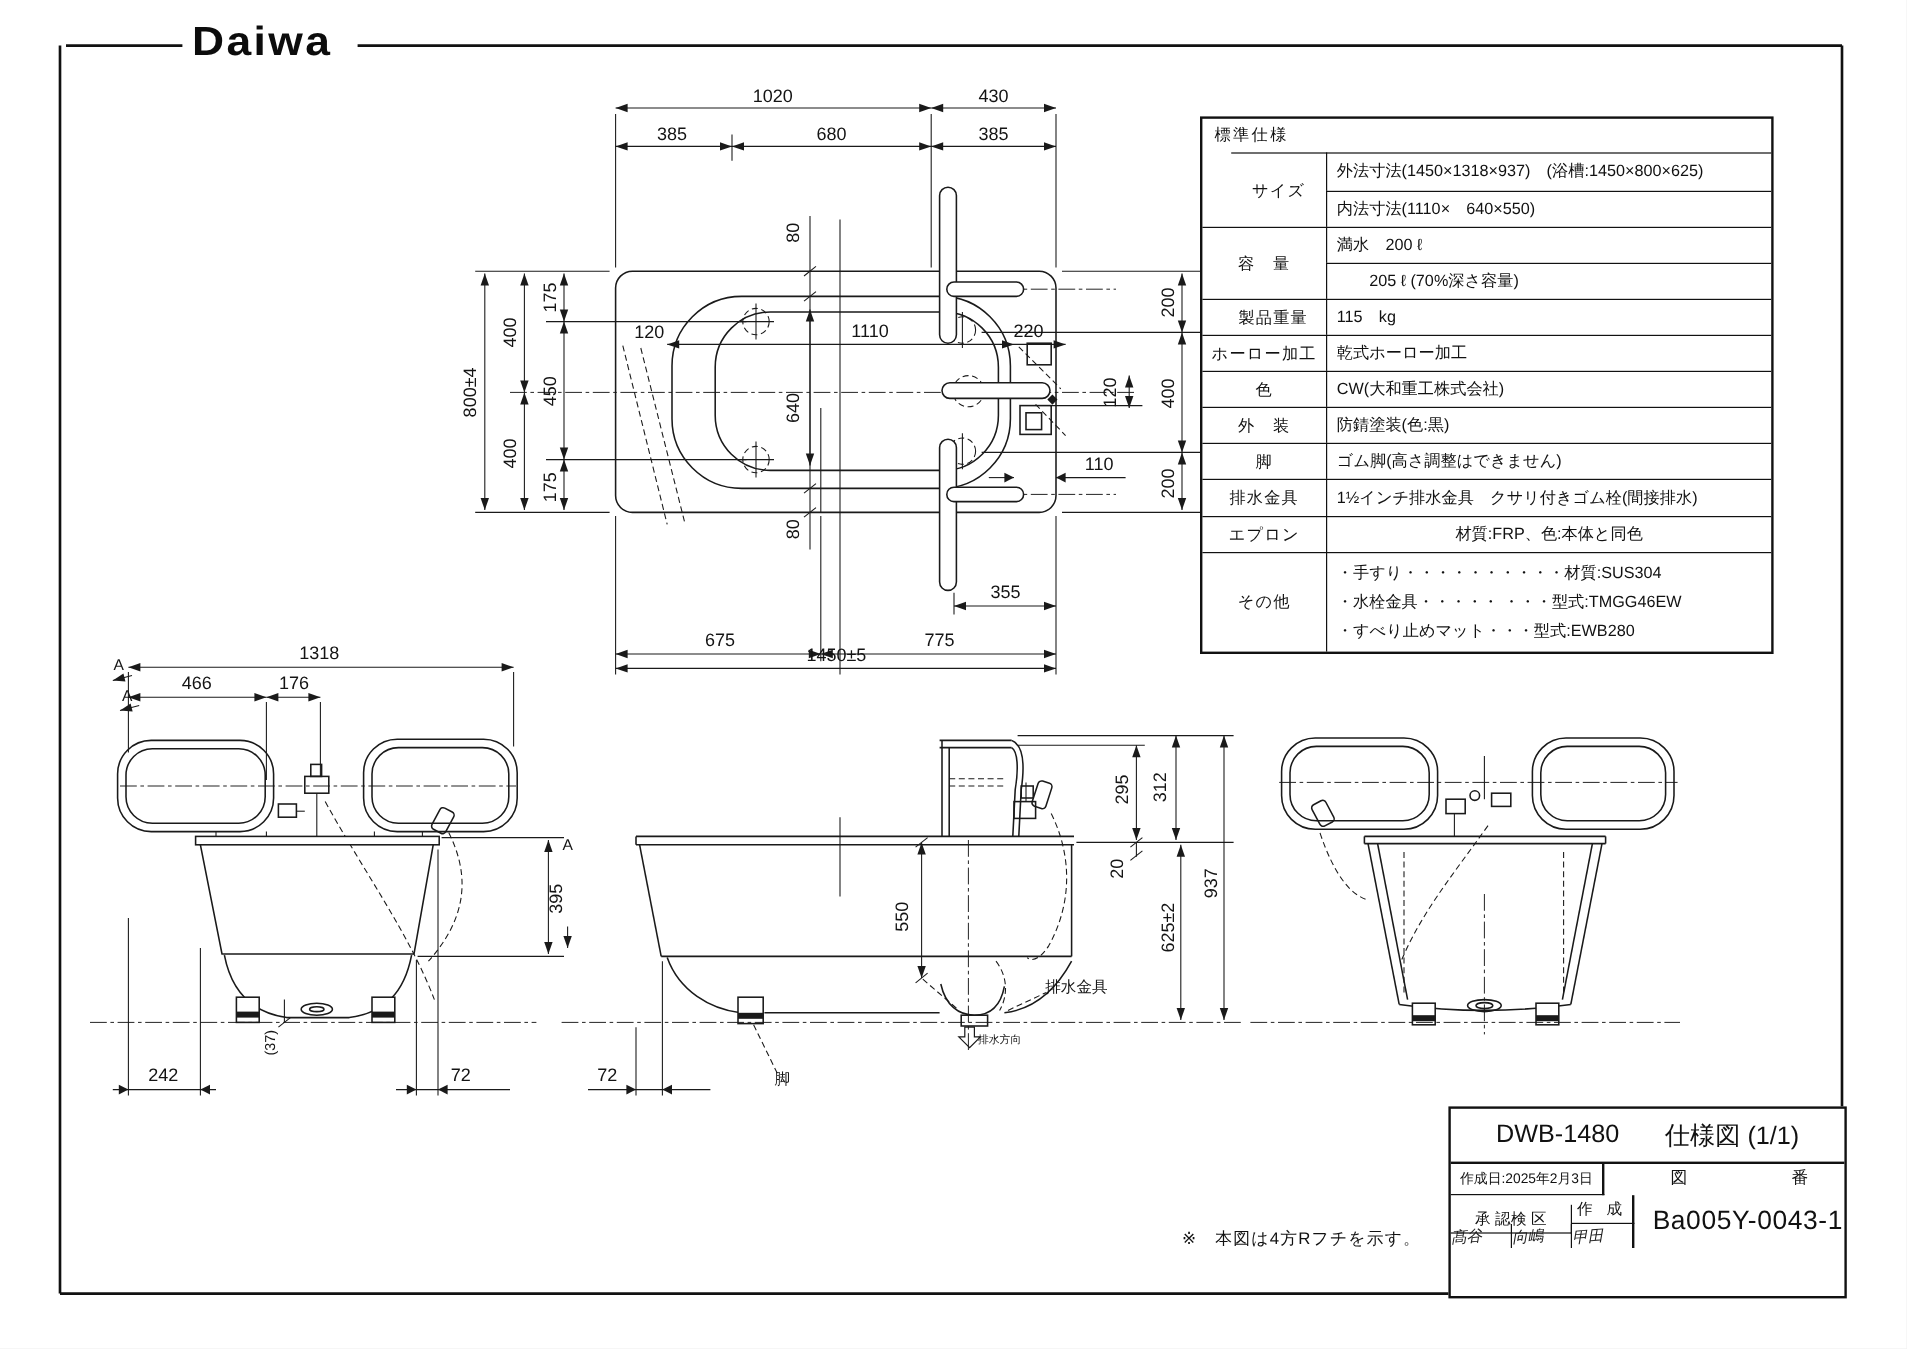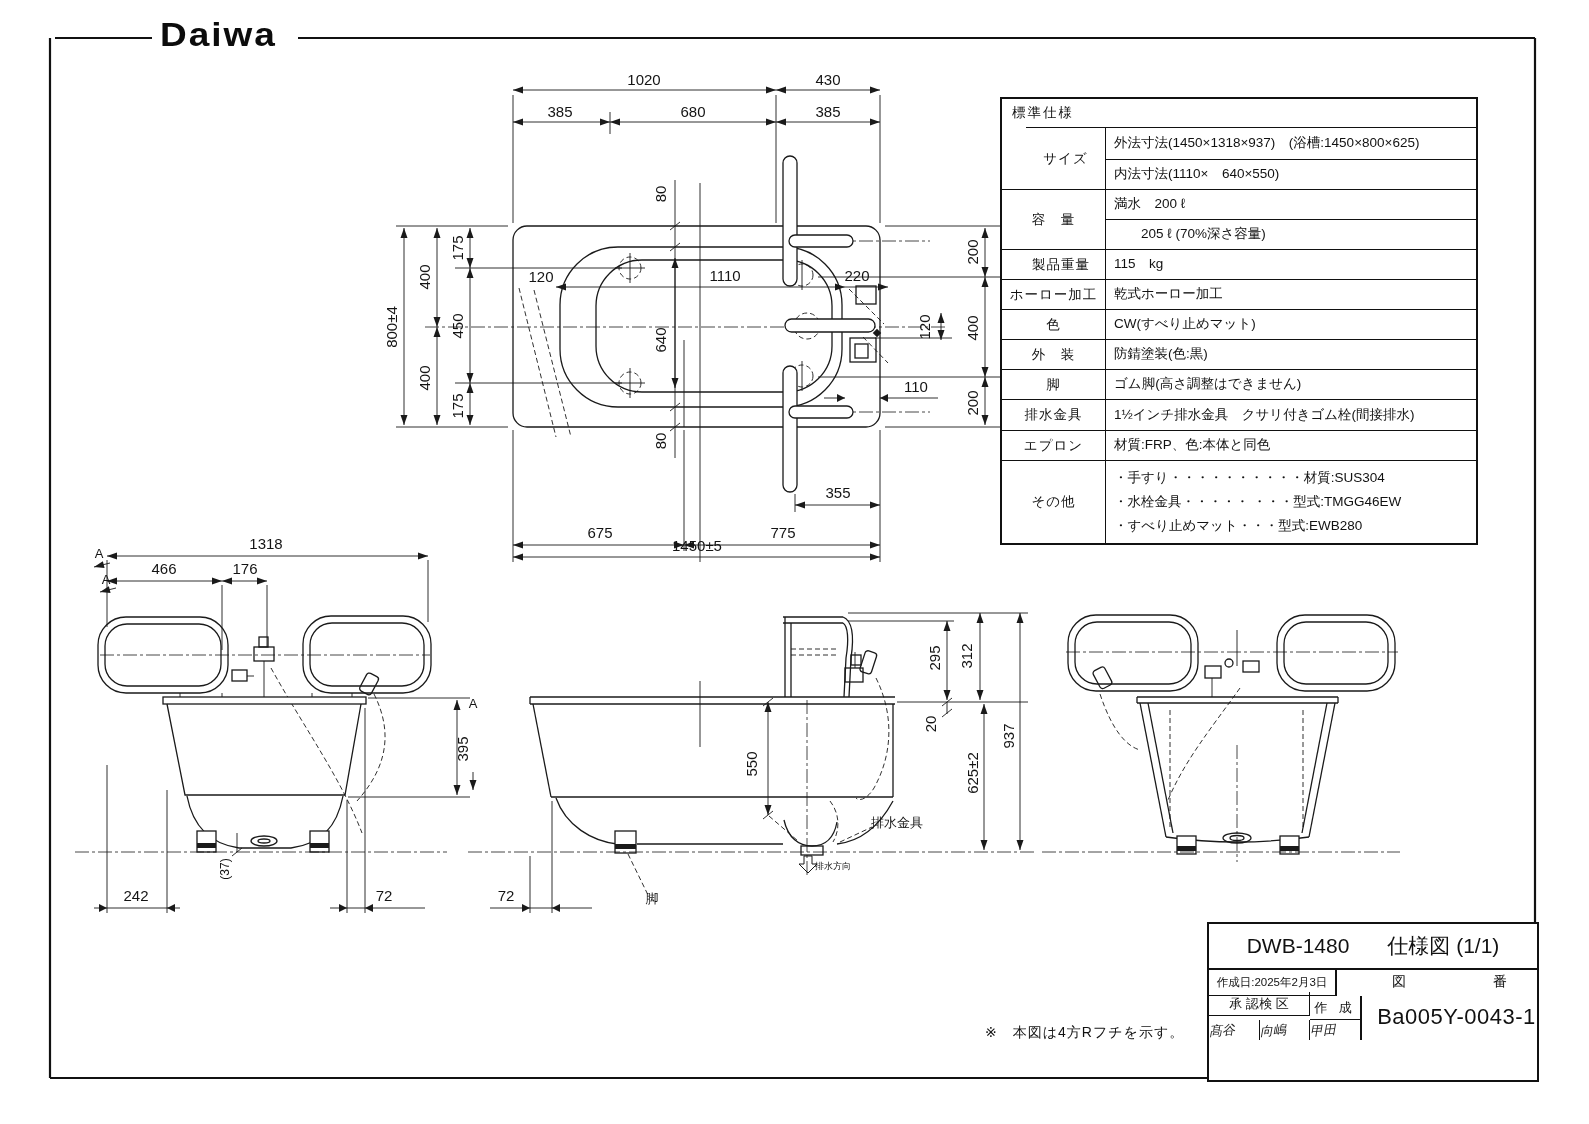--- a/index.html
+++ b/index.html
@@ -28,21 +28,21 @@
   #spec .sv{border-top:1px solid #111;border-left:1.6px solid #111;display:flex;
             flex-direction:column;justify-content:center;padding:1px 8px;white-space:pre;line-height:1.8}
   
   #tblock{position:absolute;left:1207px;top:922px;width:328px;height:156px;border:2px solid #111;
           background:#fff;box-sizing:content-box}
   #tblock div{position:absolute;box-sizing:border-box;display:flex;align-items:center}
   .tb-r1{left:0;top:0;width:328px;height:46px;border-bottom:2px solid #111;
          justify-content:center;font-size:21px;gap:38px}
   .tb-created{left:0;top:46px;width:128px;height:26px;border-right:2px solid #111;
               border-bottom:1px solid #111;justify-content:center;font-size:11.5px}
-  .tb-apprh{left:0;top:68px;width:101px;height:24px;border-right:1px solid #111;
+  .tb-apprh{left:0;top:80px;width:101px;height:24px;border-right:1px solid #111;
             border-bottom:1px solid #111;justify-content:space-around;font-size:13px;padding:0 20px}
   .tb-createh{left:101px;top:72px;width:52px;height:24px;border-right:2px solid #111;
               border-bottom:1px solid #111;justify-content:center;font-size:13px;letter-spacing:4px}
   .tb-st1{left:0;top:96px;width:51px;height:20px;border-right:1px solid #111}
   .tb-st2{left:51px;top:96px;width:50px;height:20px;border-right:1px solid #111}
   .tb-st3{left:101px;top:96px;width:52px;height:20px;border-right:2px solid #111}
   .stamp{width:100%;justify-content:center;font-size:13px;font-style:italic;
          transform:rotate(-4deg);color:#222}
   .tb-zuban{left:153px;top:46px;width:175px;height:24px;justify-content:space-between;
             padding:0 30px;font-size:14px}
@@ -406,29 +406,29 @@
       <div class="sv" style="grid-area: 2 / 2;"><div>外法寸法(1450×1318×937)　(浴槽:1450×800×625)</div></div>
       <div class="sv" style="grid-area: 3 / 2;"><div>内法寸法(1110×　640×550)</div></div>
       <div class="sl" style="grid-area: 2 / 1 / 4; margin-left: 24px;">サイズ</div>
       <div class="sv" style="grid-area: 4 / 2;"><div>満水　200 ℓ</div></div>
       <div class="sv" style="grid-area: 5 / 2;"><div>　　205 ℓ (70%深さ容量)</div></div>
       <div class="sl" style="grid-area: 4 / 1 / 6;">容　量</div>
       <div class="sv" style="grid-area: 6 / 2;"><div>115　kg</div></div>
       <div class="sl" style="grid-area: 6 / 1 / 7; padding-left: 15px;">製品重量</div>
       <div class="sv" style="grid-area: 7 / 2;"><div>乾式ホーロー加工</div></div>
       <div class="sl" style="grid-area: 7 / 1 / 8;">ホーロー加工</div>
-      <div class="sv" style="grid-area: 8 / 2;"><div>CW(すべり止めマット)</div></div>
+      <div class="sv" style="grid-area: 8 / 2;"><div>CW(大和重工株式会社)</div></div>
       <div class="sl" style="grid-area: 8 / 1 / 9;">色</div>
       <div class="sv" style="grid-area: 9 / 2;"><div>防錆塗装(色:黒)</div></div>
       <div class="sl" style="grid-area: 9 / 1 / 10;">外　装</div>
       <div class="sv" style="grid-area: 10 / 2;"><div>ゴム脚(高さ調整はできません)</div></div>
       <div class="sl" style="grid-area: 10 / 1 / 11;">脚</div>
       <div class="sv" style="grid-area: 11 / 2;"><div>1½インチ排水金具　クサリ付きゴム栓(間接排水)</div></div>
       <div class="sl" style="grid-area: 11 / 1 / 12;">排水金具</div>
-      <div class="sv" style="grid-area: 12 / 2;"><div>材質:FRP、色:本体と同色</div></div>
+      <div class="sv" style="grid-area: 12 / 2; text-align: center;"><div>材質:FRP、色:本体と同色</div></div>
       <div class="sl" style="grid-area: 12 / 1 / 13;">エプロン</div>
       <div class="sv" style="grid-area: 13 / 2;"><div>・手すり・・・・・・・・・・材質:SUS304</div><div>・水栓金具・・・・・ ・・・型式:TMGG46EW</div><div>・すべり止めマット・・・型式:EWB280</div></div>
       <div class="sl" style="grid-area: 13 / 1 / 14;">その他</div>
     </div>
 
 <div id="note">※　本図は4方Rフチを示す。</div>
 
 <div id="tblock">
   <div class="tb-r1">
     <span>DWB-1480</span>

